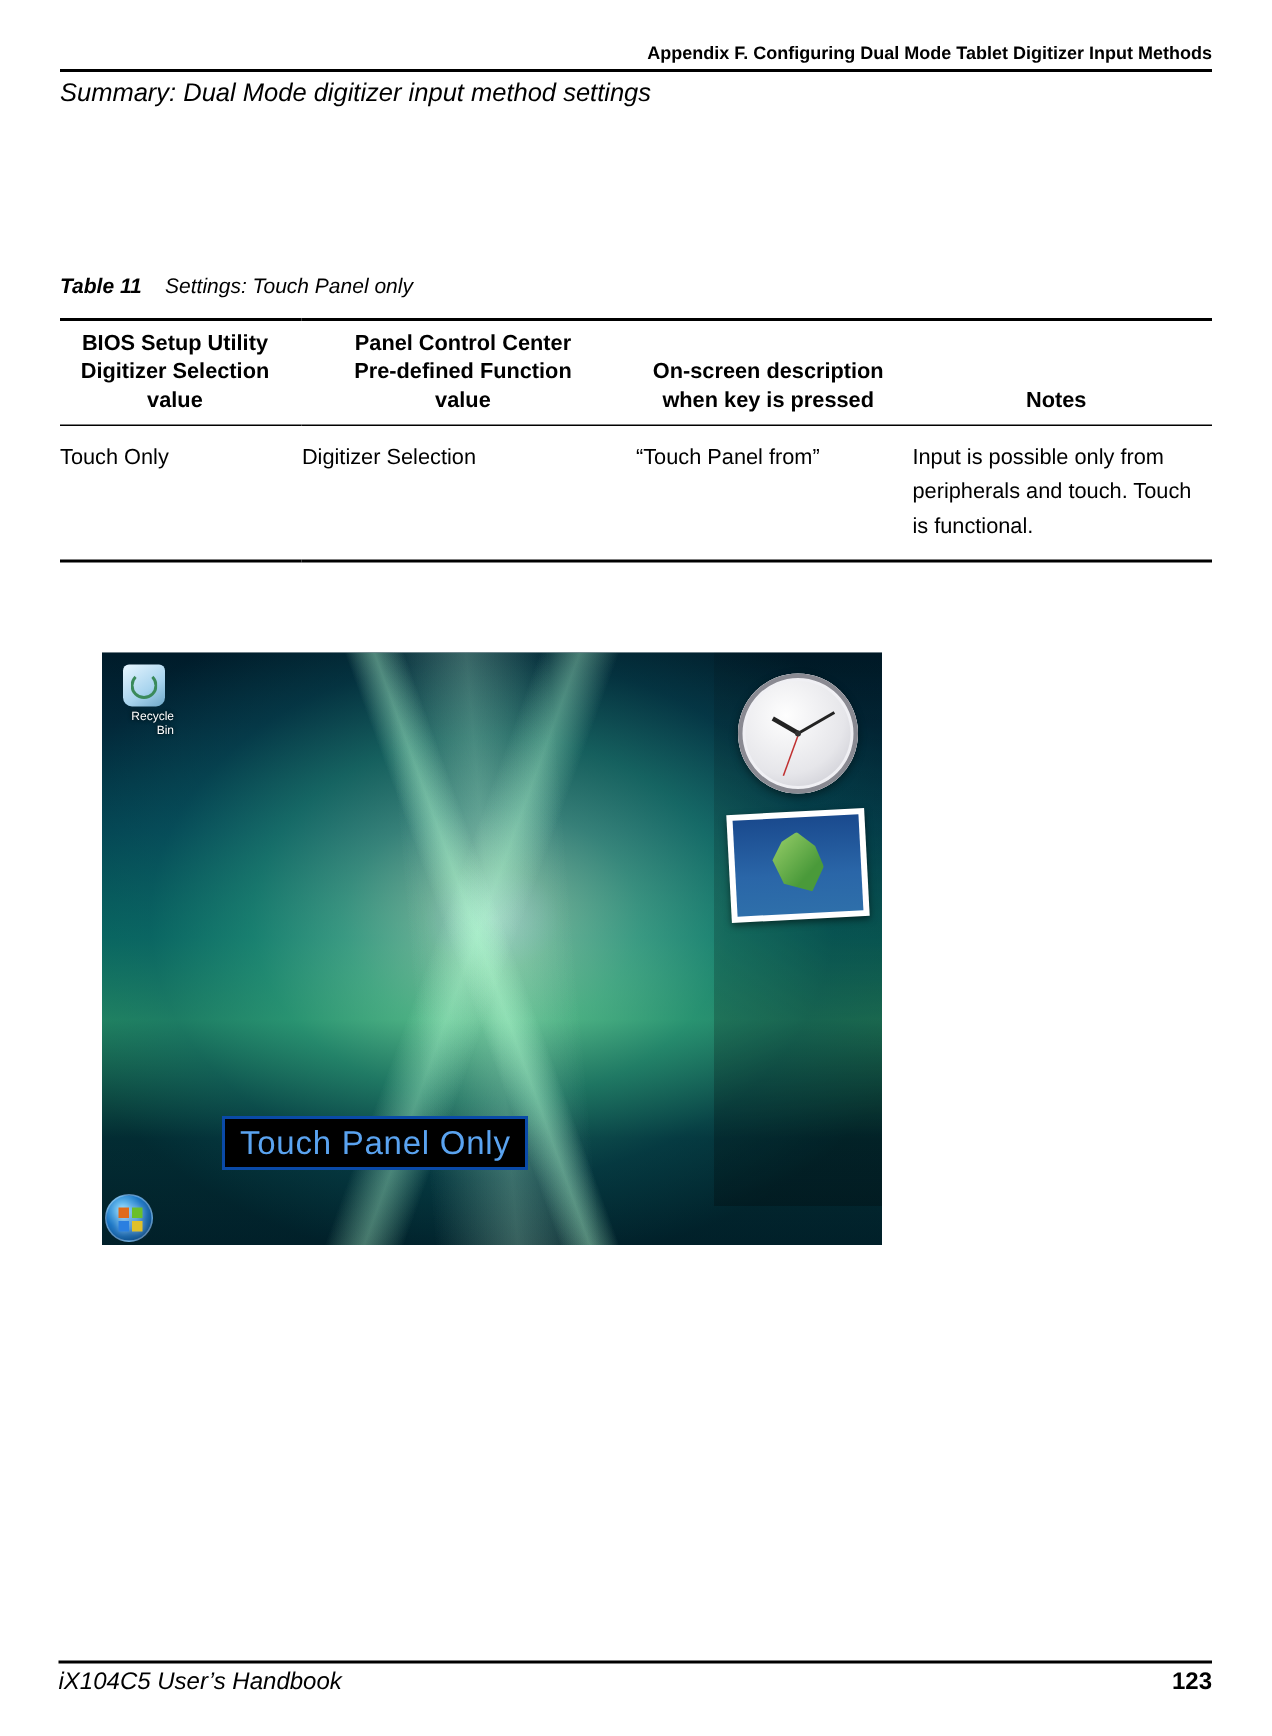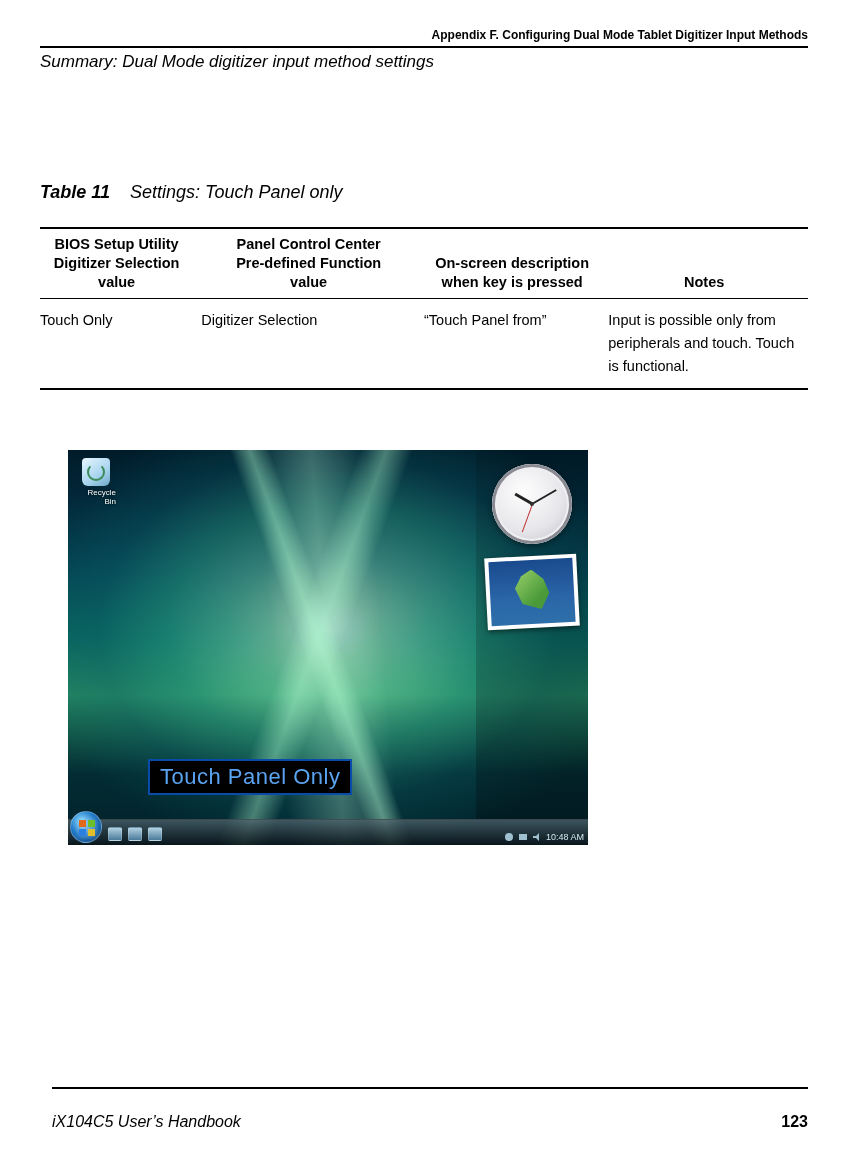--- a/index.html
+++ b/index.html
@@ -24,22 +24,22 @@
     }
     .header-sub {
       text-align: left;
       font-style: italic;
       font-size: 17px;
       border-top: 2px solid #000;
       padding-top: 4px;
       margin-bottom: 110px;
     }
     .table-caption {
-      font-size: 18px;
-      margin-bottom: 24px;
+      font-size: 14px;
+      margin-bottom: 14px;
     }
     .table-caption strong { font-style: italic; font-weight: bold; }
     .table-caption em { font-style: italic; }
     .settings-table {
       width: 100%;
       border-collapse: collapse;
       font-size: 14.5px;
       margin-bottom: 60px;
     }
     .settings-table th {
@@ -204,23 +204,23 @@
       padding:3px 10px;
       background:#000;
       border:2px solid #0a4aa8;
       color:#5aa3f0;
       font-family: "Trebuchet MS", Arial, sans-serif;
       font-size:22px;
       letter-spacing:0.5px;
     }
     .footer {
       position:absolute;
-      left:52px; right:40px; bottom:26px;
+      left:39px; right:40px; bottom:26px;
       border-top:2px solid #000;
-      padding-top:24px;
+      padding-top:4px;
       display:flex; justify-content:space-between;
       font-size:16px;
     }
     .footer .book { font-style:italic; }
     .footer .pg { font-weight:bold; }
   </style>
 </head>
 <body>
 
 <div class="page">
@@ -279,39 +279,20 @@
         <div class="hand m"></div>
         <div class="hand s"></div>
       </div>
       <div class="pic-g">
         <div class="inner"></div>
       </div>
     </div>
 
     <div class="overlay-label">Touch Panel Only</div>
 
-    <div class="taskbar">
-      <div class="task-ql">
-        <span></span>
-        <span></span>
-        <span></span>
-      </div>
-      <div class="tray">
-        <svg viewBox="0 0 10 10">
-            <circle cx="5" cy="5" r="4" fill="#a0c0d0"></circle>
-          </svg>
-        <svg viewBox="0 0 10 10">
-            <rect x="1" y="2" width="8" height="6" fill="#a0c0d0"></rect>
-          </svg>
-        <svg viewBox="0 0 10 10">
-            <polygon points="1,4 4,4 7,1 7,9 4,6 1,6" fill="#a0c0d0"></polygon>
-          </svg>
-        <span>10:48 AM</span>
-      </div>
-    </div>
     <div class="start-btn"></div>
   </div>
 
   <div class="footer">
     <span class="book">iX104C5 User’s Handbook</span>
     <span class="pg">123</span>
   </div>
 </div>
 
 </body></html>

